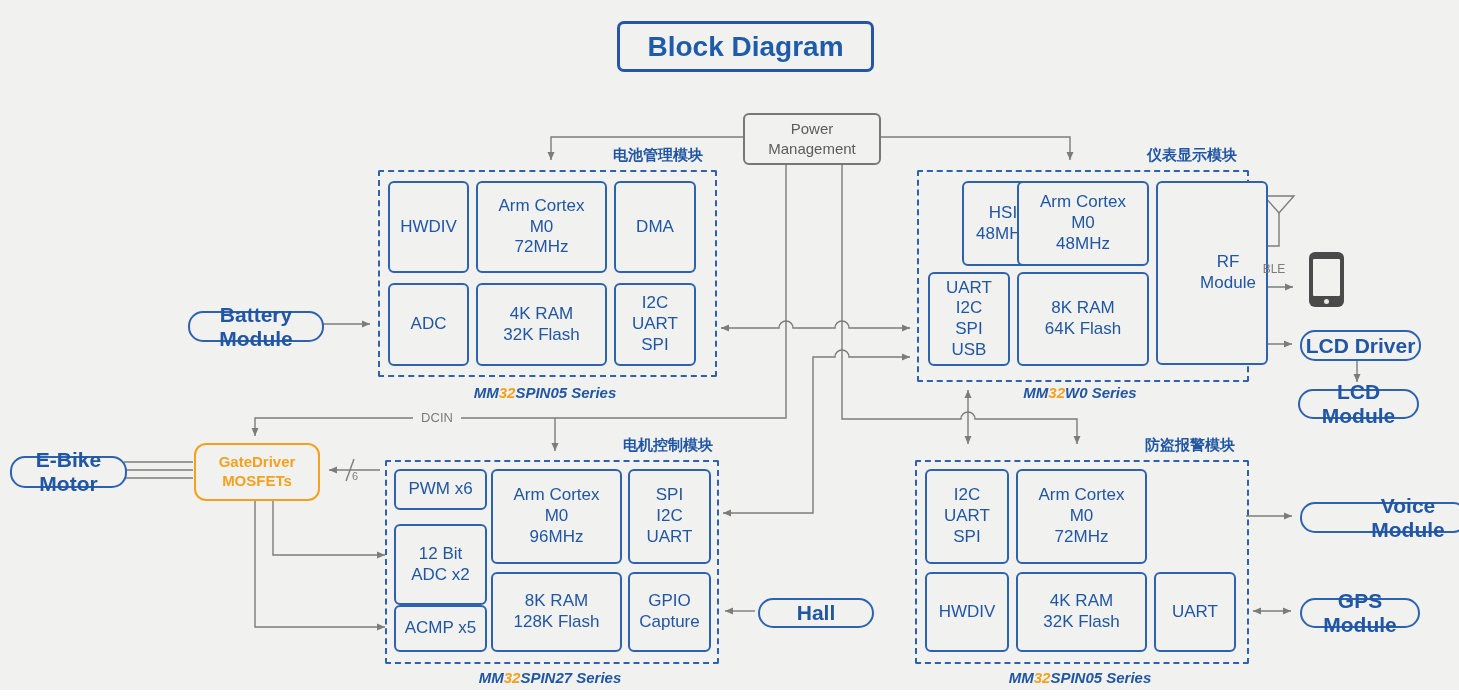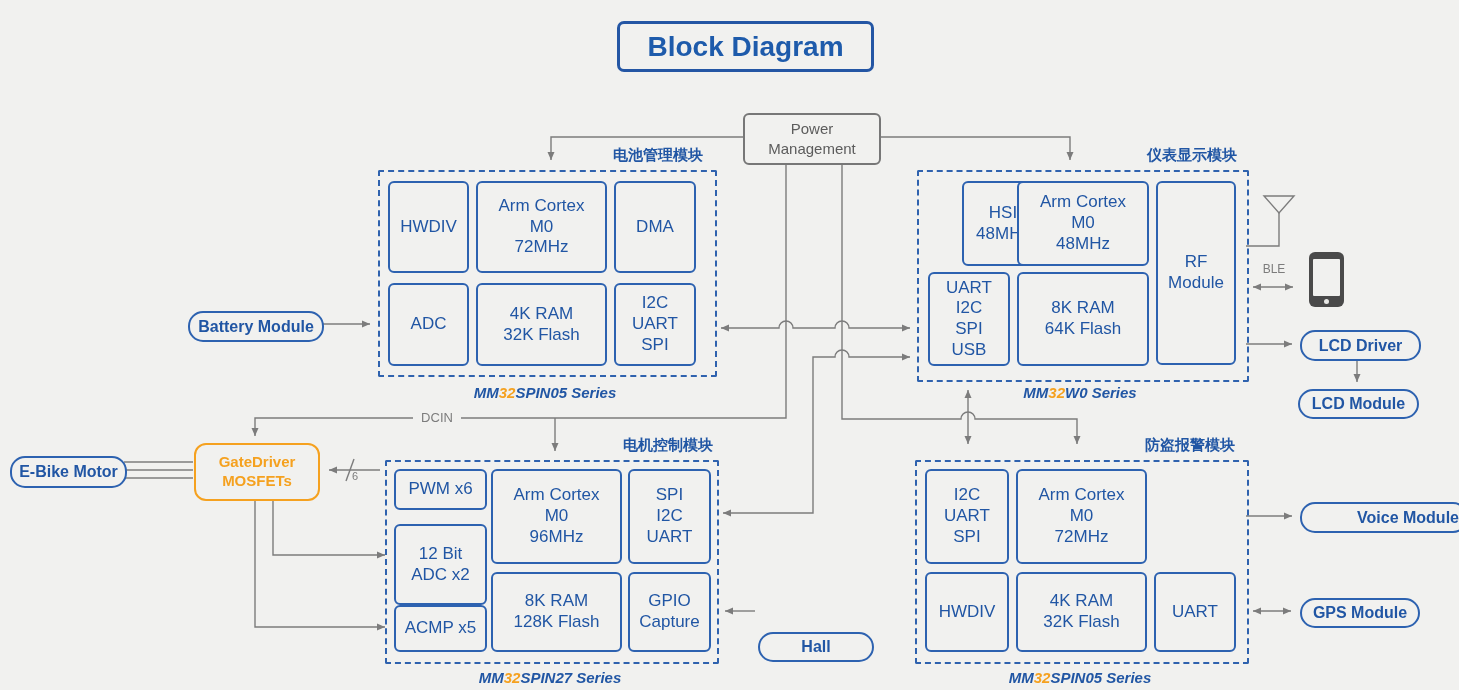--- a/index.html
+++ b/index.html
@@ -28,21 +28,21 @@
   
   .blk{
     border:2px solid #2d62b0;border-radius:6px;background:#f1f1ef;z-index:2;
     display:flex;align-items:center;justify-content:center;text-align:center;
     color:#2156a4;font-size:17px;font-weight:400;line-height:1.22;white-space:pre-line;
   }
   
   .sbox{
     border:2px solid #2d62b0;border-radius:15px;background:#f1f1ef;z-index:2;
     display:flex;align-items:center;justify-content:center;text-align:center;
-    color:#2156a4;font-size:16px;font-weight:700;
+    color:#2156a4;font-size:21px;font-weight:700;
   }
   .gate{
     left:194px;top:443px;width:122px;height:54px;z-index:2;
     border:2px solid #f5a11f;border-radius:12px;background:#f1f1ef;
     display:flex;align-items:center;justify-content:center;text-align:center;
     color:#f5a11f;font-size:15px;font-weight:700;line-height:1.25;white-space:pre-line;
   }
   .cnlabel{color:#2156a4;font-size:15px;font-weight:700;text-align:right;z-index:2;}
   .series{font-size:15px;font-weight:700;font-style:italic;text-align:center;z-index:2;}
   .s-b{color:#2156a4;} .s-o{color:#f5a11f;}
@@ -112,21 +112,21 @@
 SPI</div>
   <div class="abs series" style="left:445px;top:384px;width:200px;"><span class="s-b">MM</span><span class="s-o">32</span><span class="s-b">SPIN05 Series</span></div>
 
   <div class="abs cnlabel" style="left:1037px;top:146px;width:200px;">仪表显示模块</div>
   <div class="abs module" style="left:917px;top:170px;width:328px;height:208px;"></div>
   <div class="abs blk" style="left:962px;top:181px;width:78px;height:81px;">HSI
 48MHz</div>
   <div class="abs blk" style="left:1017px;top:181px;width:128px;height:81px;">Arm Cortex
 M0
 48MHz</div>
-  <div class="abs blk" style="left:1156px;top:181px;width:76px;height:180px;">RF
+  <div class="abs blk" style="left:1156px;top:181px;width:76px;height:180px;padding-left:32px;">RF
 Module</div>
   <div class="abs blk" style="left:928px;top:272px;width:78px;height:90px;">UART
 I2C
 SPI
 USB</div>
   <div class="abs blk" style="left:1017px;top:272px;width:128px;height:90px;">8K RAM
 64K Flash</div>
   <div class="abs series" style="left:980px;top:384px;width:200px;"><span class="s-b">MM</span><span class="s-o">32</span><span class="s-b">W0 Series</span></div>
 
   <div class="abs cnlabel" style="left:513px;top:436px;width:200px;">电机控制模块</div>
@@ -158,21 +158,21 @@
   <div class="abs blk" style="left:925px;top:572px;width:80px;height:76px;">HWDIV</div>
   <div class="abs blk" style="left:1016px;top:572px;width:127px;height:76px;">4K RAM
 32K Flash</div>
   <div class="abs blk" style="left:1154px;top:572px;width:78px;height:76px;">UART</div>
   <div class="abs series" style="left:980px;top:669px;width:200px;"><span class="s-b">MM</span><span class="s-o">32</span><span class="s-b">SPIN05 Series</span></div>
 
   <div class="abs sbox" style="left:188px;top:311px;width:132px;height:27px;">Battery Module</div>
   <div class="abs sbox" style="left:10px;top:456px;width:113px;height:28px;">E-Bike Motor</div>
   <div class="abs gate">GateDriver
 MOSFETs</div>
-  <div class="abs sbox" style="left:758px;top:632px;width:112px;height:26px;">Hall</div>
+  <div class="abs sbox" style="left:758px;top:598px;width:112px;height:26px;">Hall</div>
   <div class="abs sbox" style="left:1300px;top:330px;width:117px;height:27px;">LCD Driver</div>
   <div class="abs sbox" style="left:1298px;top:389px;width:117px;height:26px;">LCD Module</div>
   <div class="abs sbox" style="left:1300px;top:502px;width:116px;height:27px;padding-left:48px;">Voice Module</div>
   <div class="abs sbox" style="left:1300px;top:598px;width:116px;height:26px;">GPS Module</div>
 
   <div class="abs wirelabel" style="left:413px;top:410px;width:48px;font-size:13px;">DCIN</div>
   <div class="abs wirelabel" style="left:1257px;top:262px;width:34px;font-size:12px;background:transparent;">BLE</div>
   <div class="abs wirelabel" style="left:348px;top:470px;width:14px;font-size:11px;background:transparent;">6</div>
 
   <div class="abs phone">

